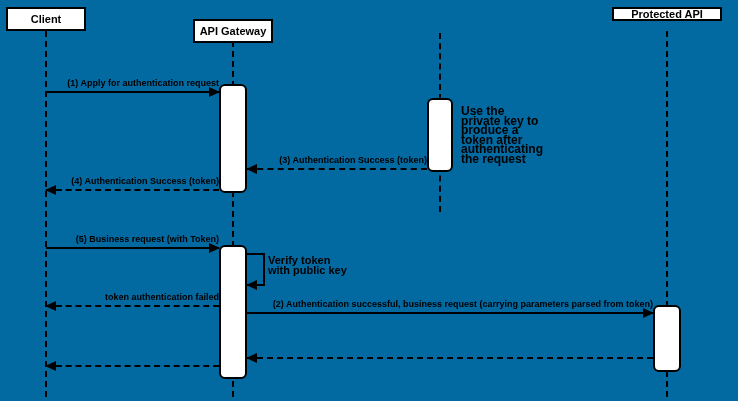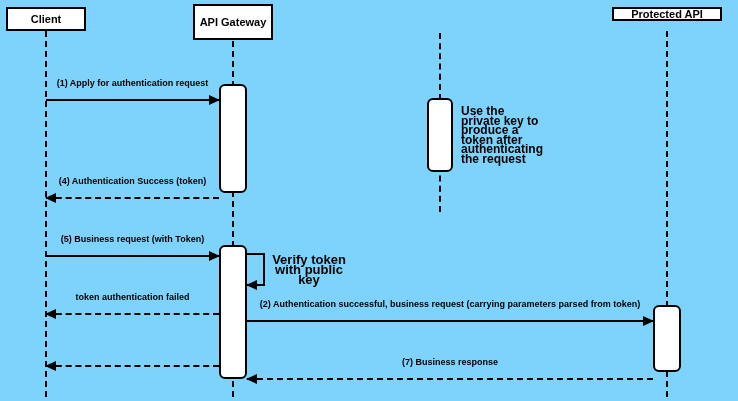--- a/index.html
+++ b/index.html
@@ -1,59 +1,59 @@
 <!DOCTYPE html>
 <html><head>
 <meta charset="utf-8">
 <style>
   html, body { margin:0; padding:0; background:#ffffff; }
   .canvas {
-    position:relative; width:738px; height:401px; background:#7dd3fc;
+    position:relative; width:738px; height:401px; background:#0369a1;
     font-family:"Liberation Sans", sans-serif; overflow:hidden; color:#000;
   }
   
   .lifeline { position:absolute; width:0; border-left:2px dashed #000; z-index:1; }
   
   .activation {
     position:absolute; background:#fff; border:2px solid #000;
     border-radius:6px; z-index:2; box-sizing:border-box;
   }
   
   .participant {
     position:absolute; background:#fff; border:2px solid #000; z-index:4;
     display:flex; align-items:center; justify-content:center; text-align:center;
     font-weight:bold; font-size:11px; line-height:1.15; box-sizing:border-box;
     padding:0 2px;
   }
   
   .msg { position:absolute; z-index:3; }
   .msg .lbl {
     height:11px; line-height:11px; font-size:9px; font-weight:bold;
-    text-align:center; white-space:nowrap; padding-bottom:10px;
+    text-align:right; white-space:nowrap; padding-bottom:2px;
   }
   .msg .ln { height:0; position:relative; }
   .ln.solid  { border-top:2px solid #000; }
   .ln.dashed { border-top:2px dashed #000; }
   .head {
     position:absolute; width:0; height:0;
     border-top:5px solid transparent; border-bottom:5px solid transparent;
     top:-6px;
   }
   .head-r { right:-1px; border-left:11px solid #000; }
   .head-l { left:-1px;  border-right:11px solid #000; }
   
   .selfmsg { position:absolute; left:247px; top:253px; width:18px; height:33px; z-index:3; }
   .selfmsg .loop {
     width:100%; height:100%; box-sizing:border-box;
     border:2px solid #000; border-left:none;
   }
   .selfmsg .head { top:27px; left:-1px; border-right:11px solid #000; }
   .selflbl {
     position:absolute; left:21px; top:2px; width:82px;
-    font-size:13px; font-weight:bold; line-height:10px; white-space:normal;text-align:center;
+    font-size:11px; font-weight:bold; line-height:10px; white-space:normal;
   }
   
   .note {
     position:absolute; left:461px; top:107px; width:84px; z-index:3;
     font-size:12px; font-weight:bold; line-height:9.5px;
   }
 </style>
 </head>
 <body>
 
@@ -65,35 +65,41 @@
   <div class="lifeline" style="left:666px; top:31px; height:366px"></div>
 
   <div class="activation" style="left:219px; top:84px;  width:28px; height:109px"></div>
   <div class="activation" style="left:427px; top:98px;  width:26px; height:74px"></div>
   <div class="activation" style="left:219px; top:245px; width:28px; height:134px"></div>
   <div class="activation" style="left:653px; top:305px; width:28px; height:67px"></div>
 
   <div class="participant" style="left:6px;   top:7px; width:80px;  height:24px">
     <span>Client</span>
   </div>
-  <div class="participant" style="left:193px; top:4px; width:80px;  height:36px">
+  <div class="participant" style="left:193px; top:19px; width:80px;  height:24px">
     <span>API Gateway</span>
   </div>
   <div class="participant" style="left:612px; top:7px; width:110px; height:14px">
     <span>Protected API</span>
   </div>
 
   <div class="msg" style="left:46px; top:78px; width:173px">
     <div class="lbl">(1) Apply for authentication request</div>
     <div class="ln solid">
         <span class="head head-r"></span>
       </div>
   </div>
 
 
+  <div class="msg" style="left:247px; top:155px; width:180px">
+    <div class="lbl">(3) Authentication Success (token)</div>
+    <div class="ln dashed">
+        <span class="head head-l"></span>
+      </div>
+  </div>
 
   <div class="msg" style="left:46px; top:176px; width:173px">
     <div class="lbl">(4) Authentication Success (token)</div>
     <div class="ln dashed">
         <span class="head head-l"></span>
       </div>
   </div>
 
   <div class="msg" style="left:46px; top:234px; width:173px">
     <div class="lbl">(5) Business request (with Token)</div>
@@ -116,21 +122,20 @@
   </div>
 
   <div class="msg" style="left:247px; top:299px; width:406px">
     <div class="lbl">(2) Authentication successful, business request (carrying parameters parsed from token)</div>
     <div class="ln solid">
         <span class="head head-r"></span>
       </div>
   </div>
 
   <div class="msg" style="left:247px; top:357px; width:406px">
-    <div class="lbl">(7) Business response</div>
     <div class="ln dashed">
         <span class="head head-l"></span>
       </div>
   </div>
 
   <div class="msg" style="left:46px; top:365px; width:173px">
     <div class="ln dashed">
         <span class="head head-l"></span>
       </div>
   </div>

